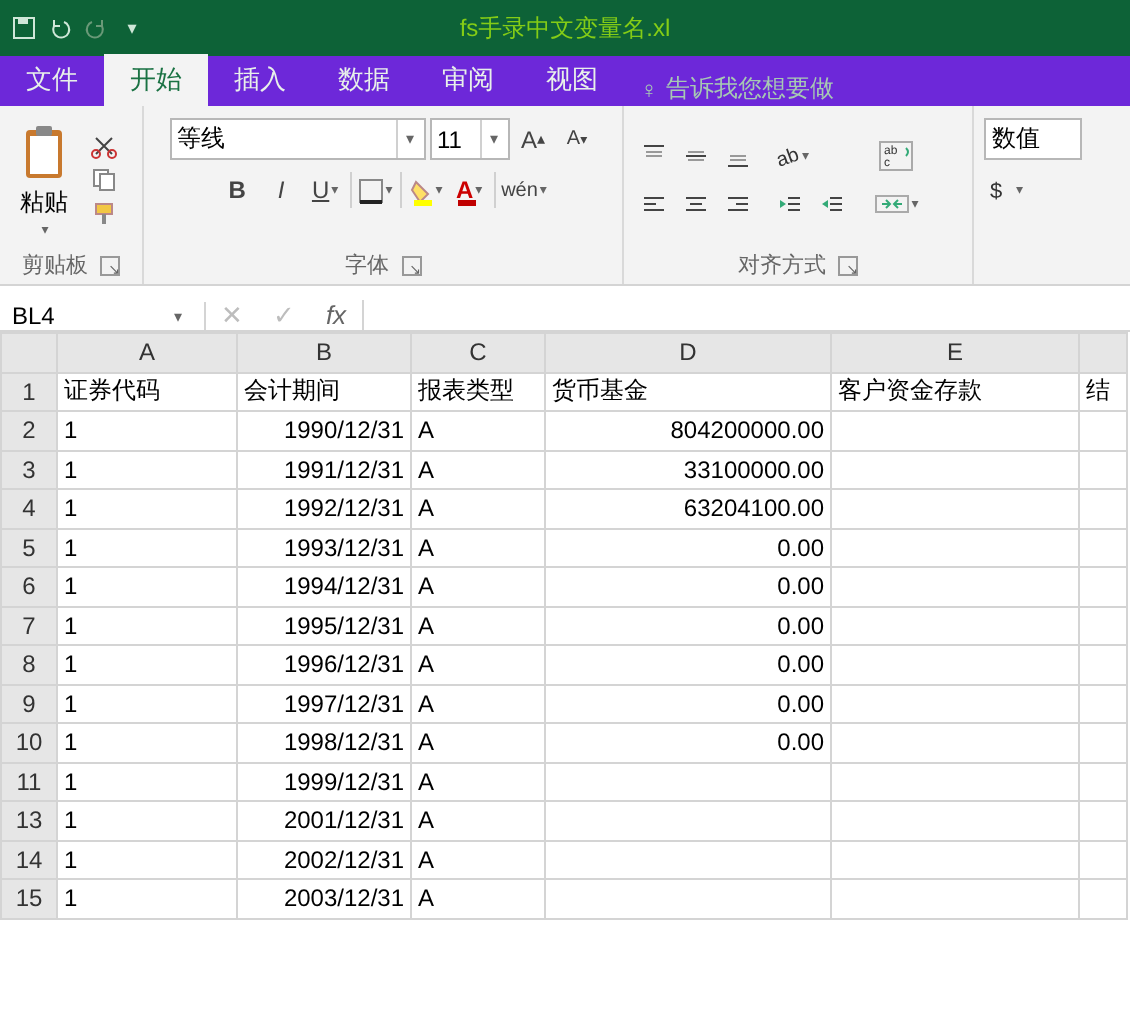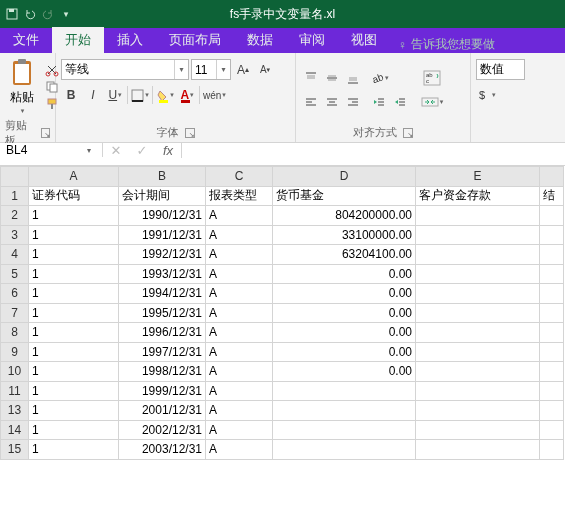--- a/index.html
+++ b/index.html
@@ -1,20 +1,20 @@
 <!DOCTYPE html>
 <html><head>
 <meta charset="utf-8">
 <style>
 *{box-sizing:border-box;margin:0;padding:0;font-family:"Microsoft YaHei","Segoe UI",sans-serif}
 body{background:#fff;width:565px;height:511px;overflow:hidden;font-size:12px}
 .titlebar{height:28px;background:#0d6237;display:flex;align-items:center;color:#fff}
 .tb-left{display:flex;align-items:center;gap:6px;padding-left:6px}
 .tb-icon{width:12px;height:12px;display:flex;align-items:center;justify-content:center}
-.tb-title{position:absolute;left:50%;transform:translateX(-50%);font-size:12px;color:#ffffff;white-space:nowrap}
+.tb-title{position:absolute;left:50%;transform:translateX(-50%);font-size:12px;color:#84cc16;white-space:nowrap}
 .ribbon-tabs{height:25px;background:#6d28d9;display:flex;align-items:flex-end;color:#fff;font-size:13px}
 .rtab{padding:4px 13px;cursor:pointer;color:#e8f0ea}
 .rtab.active{background:#f3f3f3;color:#1a7243}
 .tell-me{margin-left:8px;display:flex;align-items:center;gap:4px;color:#a7c9b3;font-size:12px}
 .ribbon{height:90px;background:#f3f3f3;border-bottom:1px solid #d4d4d4;display:flex}
 .rgroup{border-right:1px solid #d9d9d9;display:flex;flex-direction:column;padding:3px 5px 1px 5px}
 .rgroup-body{flex:1;display:flex;align-items:center;gap:3px}
 .rgroup-label{text-align:left;font-size:11px;color:#666;padding:1px 0;display:flex;justify-content:center;align-items:center;gap:6px}
 .dialog-launcher{width:10px;height:10px;border:1px solid #999;position:relative;cursor:pointer}
 .dialog-launcher:after{content:"↘";font-size:7px;position:absolute;right:-1px;bottom:-2px;color:#666}
@@ -22,21 +22,21 @@
 .clip-icons{display:flex;flex-direction:column;gap:3px;padding:2px}
 .tiny-icon{width:16px;height:14px;cursor:pointer;display:flex;align-items:center;justify-content:center}
 .font-row{display:flex;align-items:center;gap:2px}
 .combo{background:#fff;border:1px solid #b7b7b7;height:21px;display:flex;align-items:center;padding:0 3px;font-size:12px;position:relative}
 .combo .dd{position:absolute;right:0;top:0;bottom:0;width:14px;border-left:1px solid #d0d0d0;display:flex;align-items:center;justify-content:center;color:#666;font-size:8px;cursor:pointer}
 .btn-sq{min-width:20px;height:20px;border:1px solid transparent;display:flex;align-items:center;justify-content:center;cursor:pointer;font-size:12px;color:#444;position:relative}
 .dd-arr{font-size:7px;color:#666;margin-left:1px}
 .color-bar{position:absolute;bottom:1px;left:3px;right:6px;height:3px}
 .align-col{display:flex;flex-direction:column;gap:4px}
 .align-row{display:flex;gap:1px}
-.formula-bar{height:23px;background:#fff;border-bottom:1px solid #d4d4d4;display:flex;align-items:flex-start}
+.formula-bar{height:23px;background:#fff;border-bottom:1px solid #d4d4d4;display:flex;align-items:flex-end}
 .name-box{width:103px;border-right:1px solid #d4d4d4;display:flex;align-items:center}
 .name-box input{border:none;width:80px;padding:0 6px;font-size:12px;outline:none}
 .name-box .dd{width:18px;color:#666;font-size:8px;display:flex;align-items:center;justify-content:center;cursor:pointer}
 .fb-btns{display:flex;align-items:center;border-right:1px solid #d4d4d4}
 .fb-btn{width:26px;display:flex;align-items:center;justify-content:center;color:#bdbdbd;cursor:pointer;font-size:13px}
 .fx{font-style:italic;color:#666}
 .sheet{position:relative;overflow:hidden}
 table{border-collapse:collapse;table-layout:fixed}
 th,td{border:1px solid #d4d4d4;height:19.5px;font-size:12px;padding:0 3px;white-space:nowrap;overflow:hidden}
 th{background:#e6e6e6;font-weight:normal;color:#333;text-align:center}
@@ -72,33 +72,32 @@
       </span>
     <span class="tb-icon" style="color:#cfe7d8;font-size:9px">▾</span>
   </div>
   <div class="tb-title">fs手录中文变量名.xl</div>
 </div>
 
 <div class="ribbon-tabs">
   <div class="rtab">文件</div>
   <div class="rtab active">开始</div>
   <div class="rtab">插入</div>
-  <div class="rtab">页面布局</div>
   <div class="rtab">数据</div>
   <div class="rtab">审阅</div>
   <div class="rtab">视图</div>
   <div class="tell-me">
     <span>♀</span>
     <span>告诉我您想要做</span>
   </div>
 </div>
 
 <div class="ribbon">
 
-  <div class="rgroup" style="width:56px">
+  <div class="rgroup" style="width:72px">
     <div class="rgroup-body">
       <div class="paste-btn">
         <svg width="26" height="30" viewBox="0 0 26 30">
             <rect x="4" y="3" width="18" height="24" rx="2" fill="#c8792e"></rect>
             <rect x="6" y="6" width="14" height="19" fill="#fff"></rect>
             <rect x="9" y="1" width="8" height="5" rx="1" fill="#888"></rect>
           </svg>
         <span style="font-size:12px">粘贴</span>
         <span class="dd-arr">▾</span>
       </div>
@@ -124,21 +123,21 @@
           </div>
       </div>
     </div>
     <div class="rgroup-label">
         <span>剪贴板</span>
         <span class="dialog-launcher"></span>
       </div>
   </div>
 
   <div class="rgroup" style="width:240px">
-    <div class="rgroup-body" style="flex-direction:column;align-items:flex-start;gap:5px;padding-top:3px">
+    <div class="rgroup-body" style="flex-direction:column;align-items:center;gap:5px;padding-top:3px">
       <div class="font-row">
         <div class="combo" style="width:128px">
           <span>等线</span>
           <span class="dd">▾</span>
         </div>
         <div class="combo" style="width:40px">
           <span>11</span>
           <span class="dd">▾</span>
         </div>
         <div class="btn-sq">A<sup style="font-size:8px">▴</sup></div>

